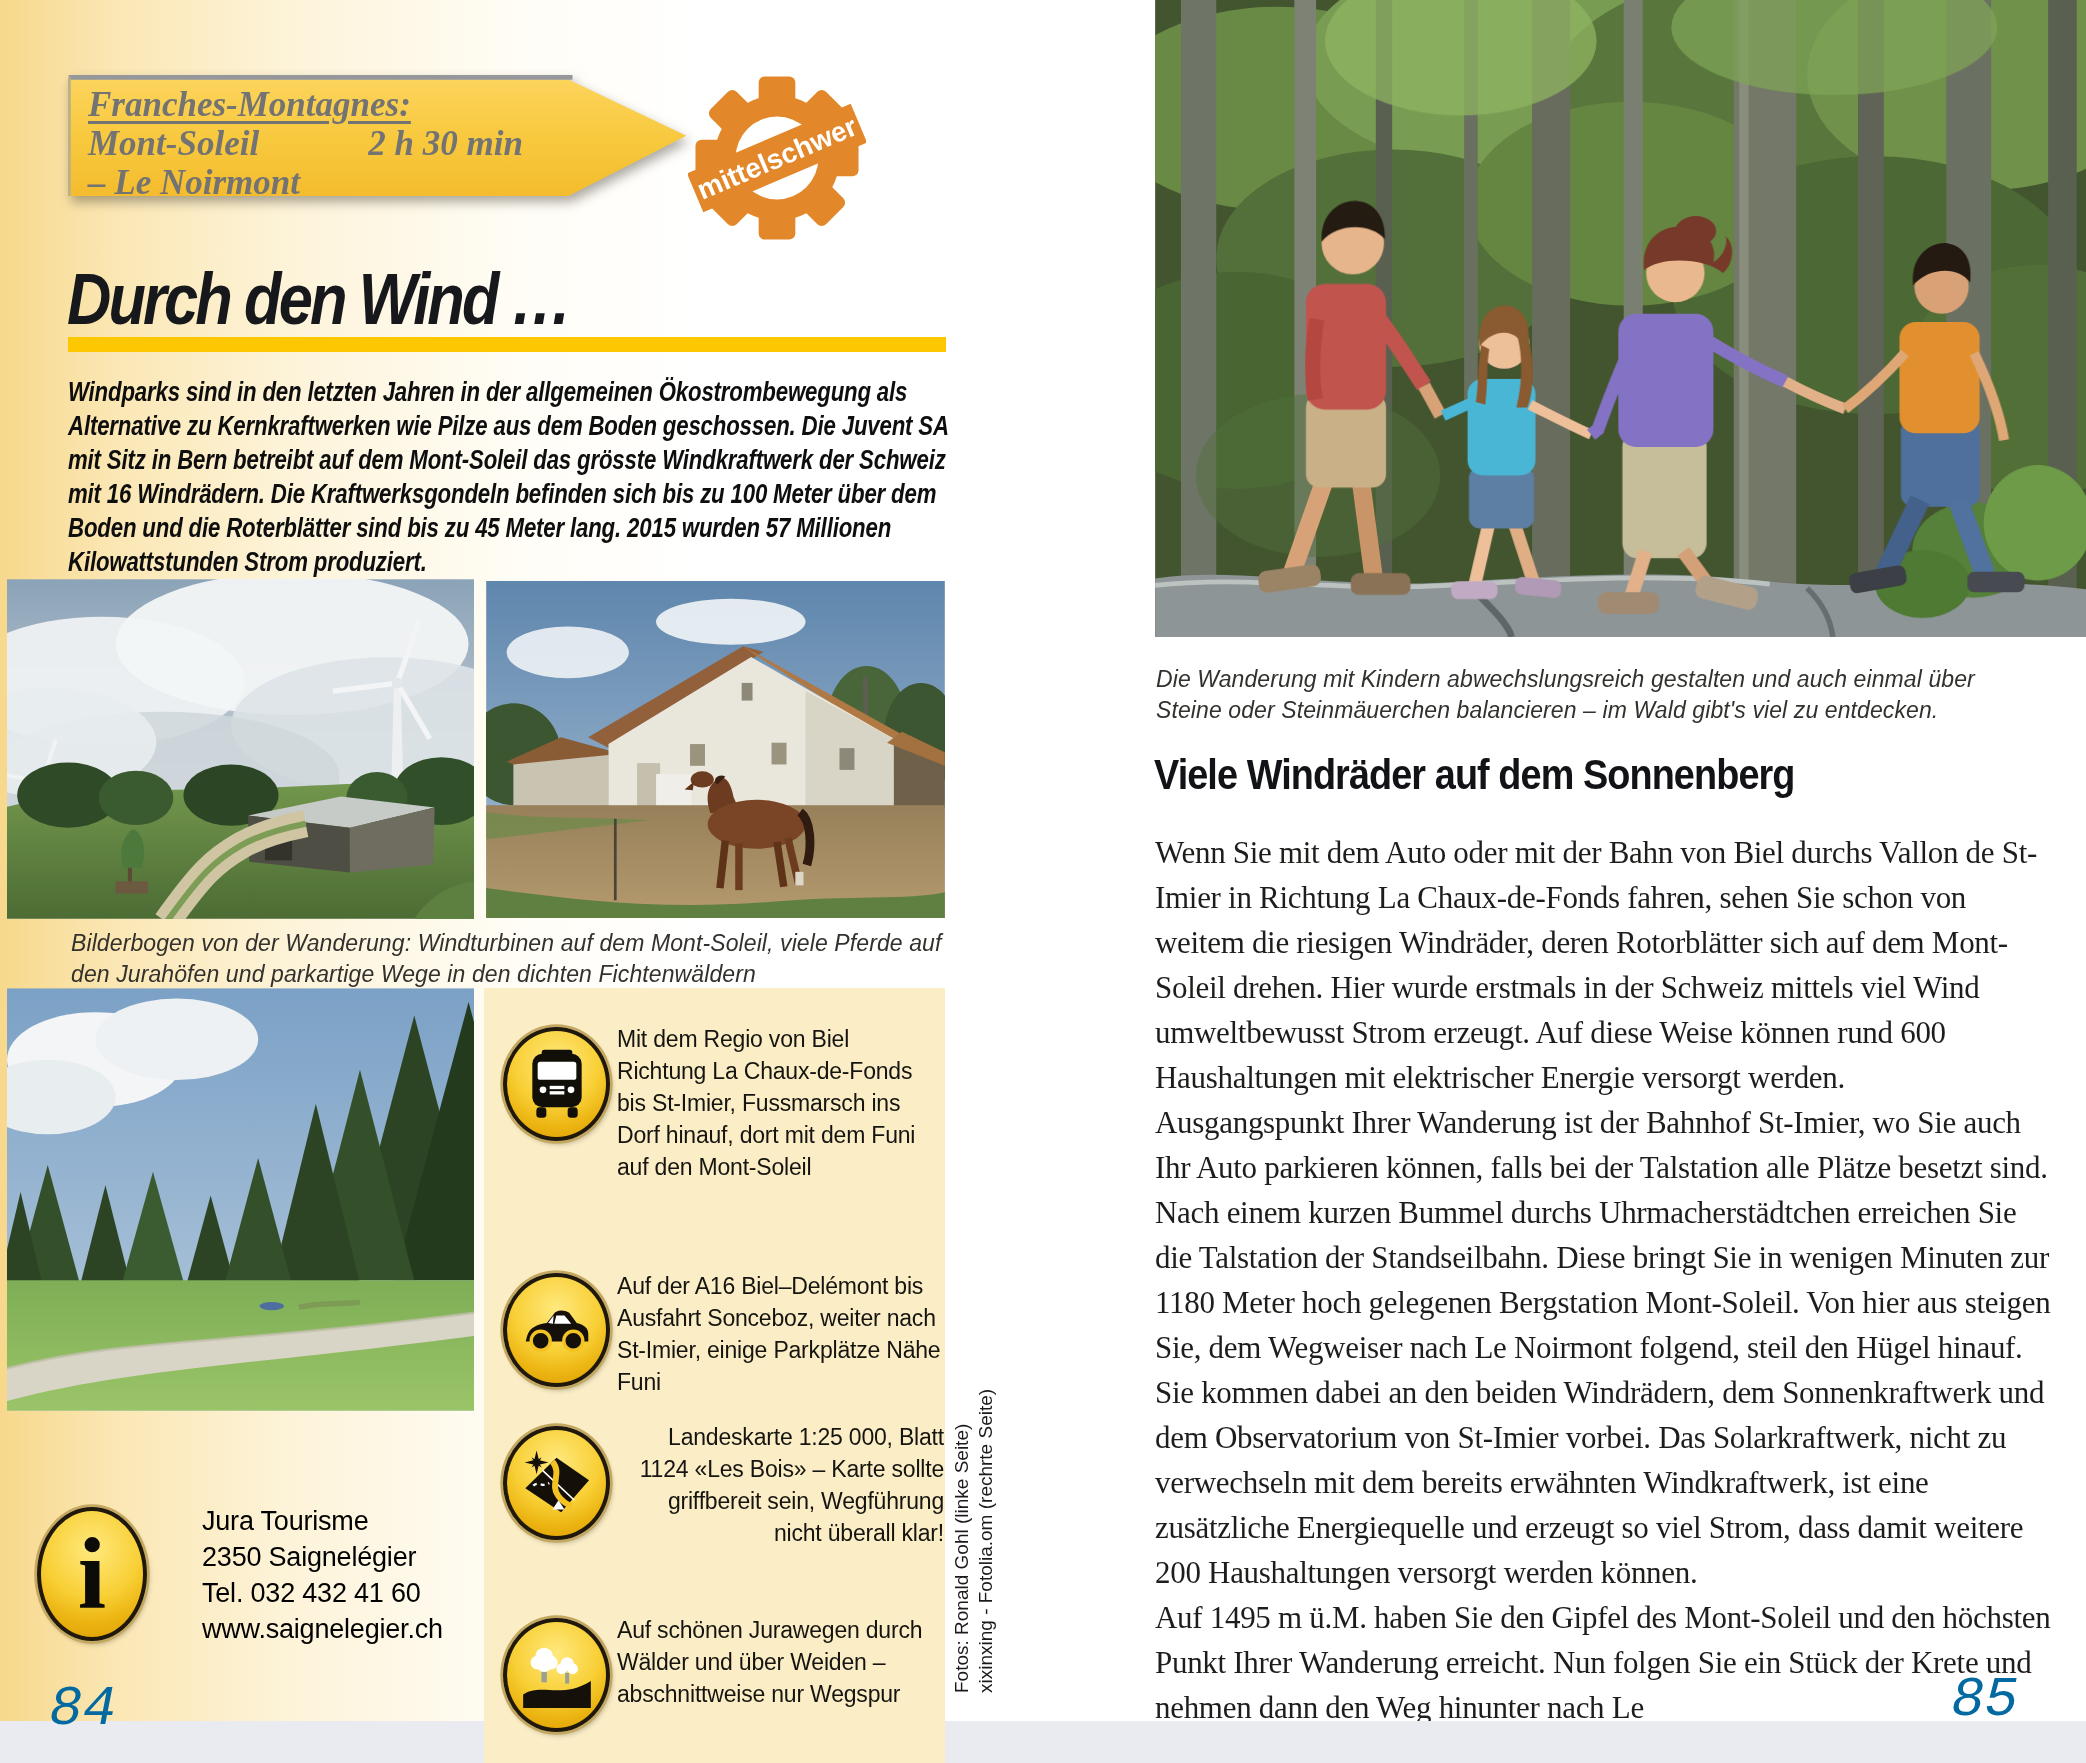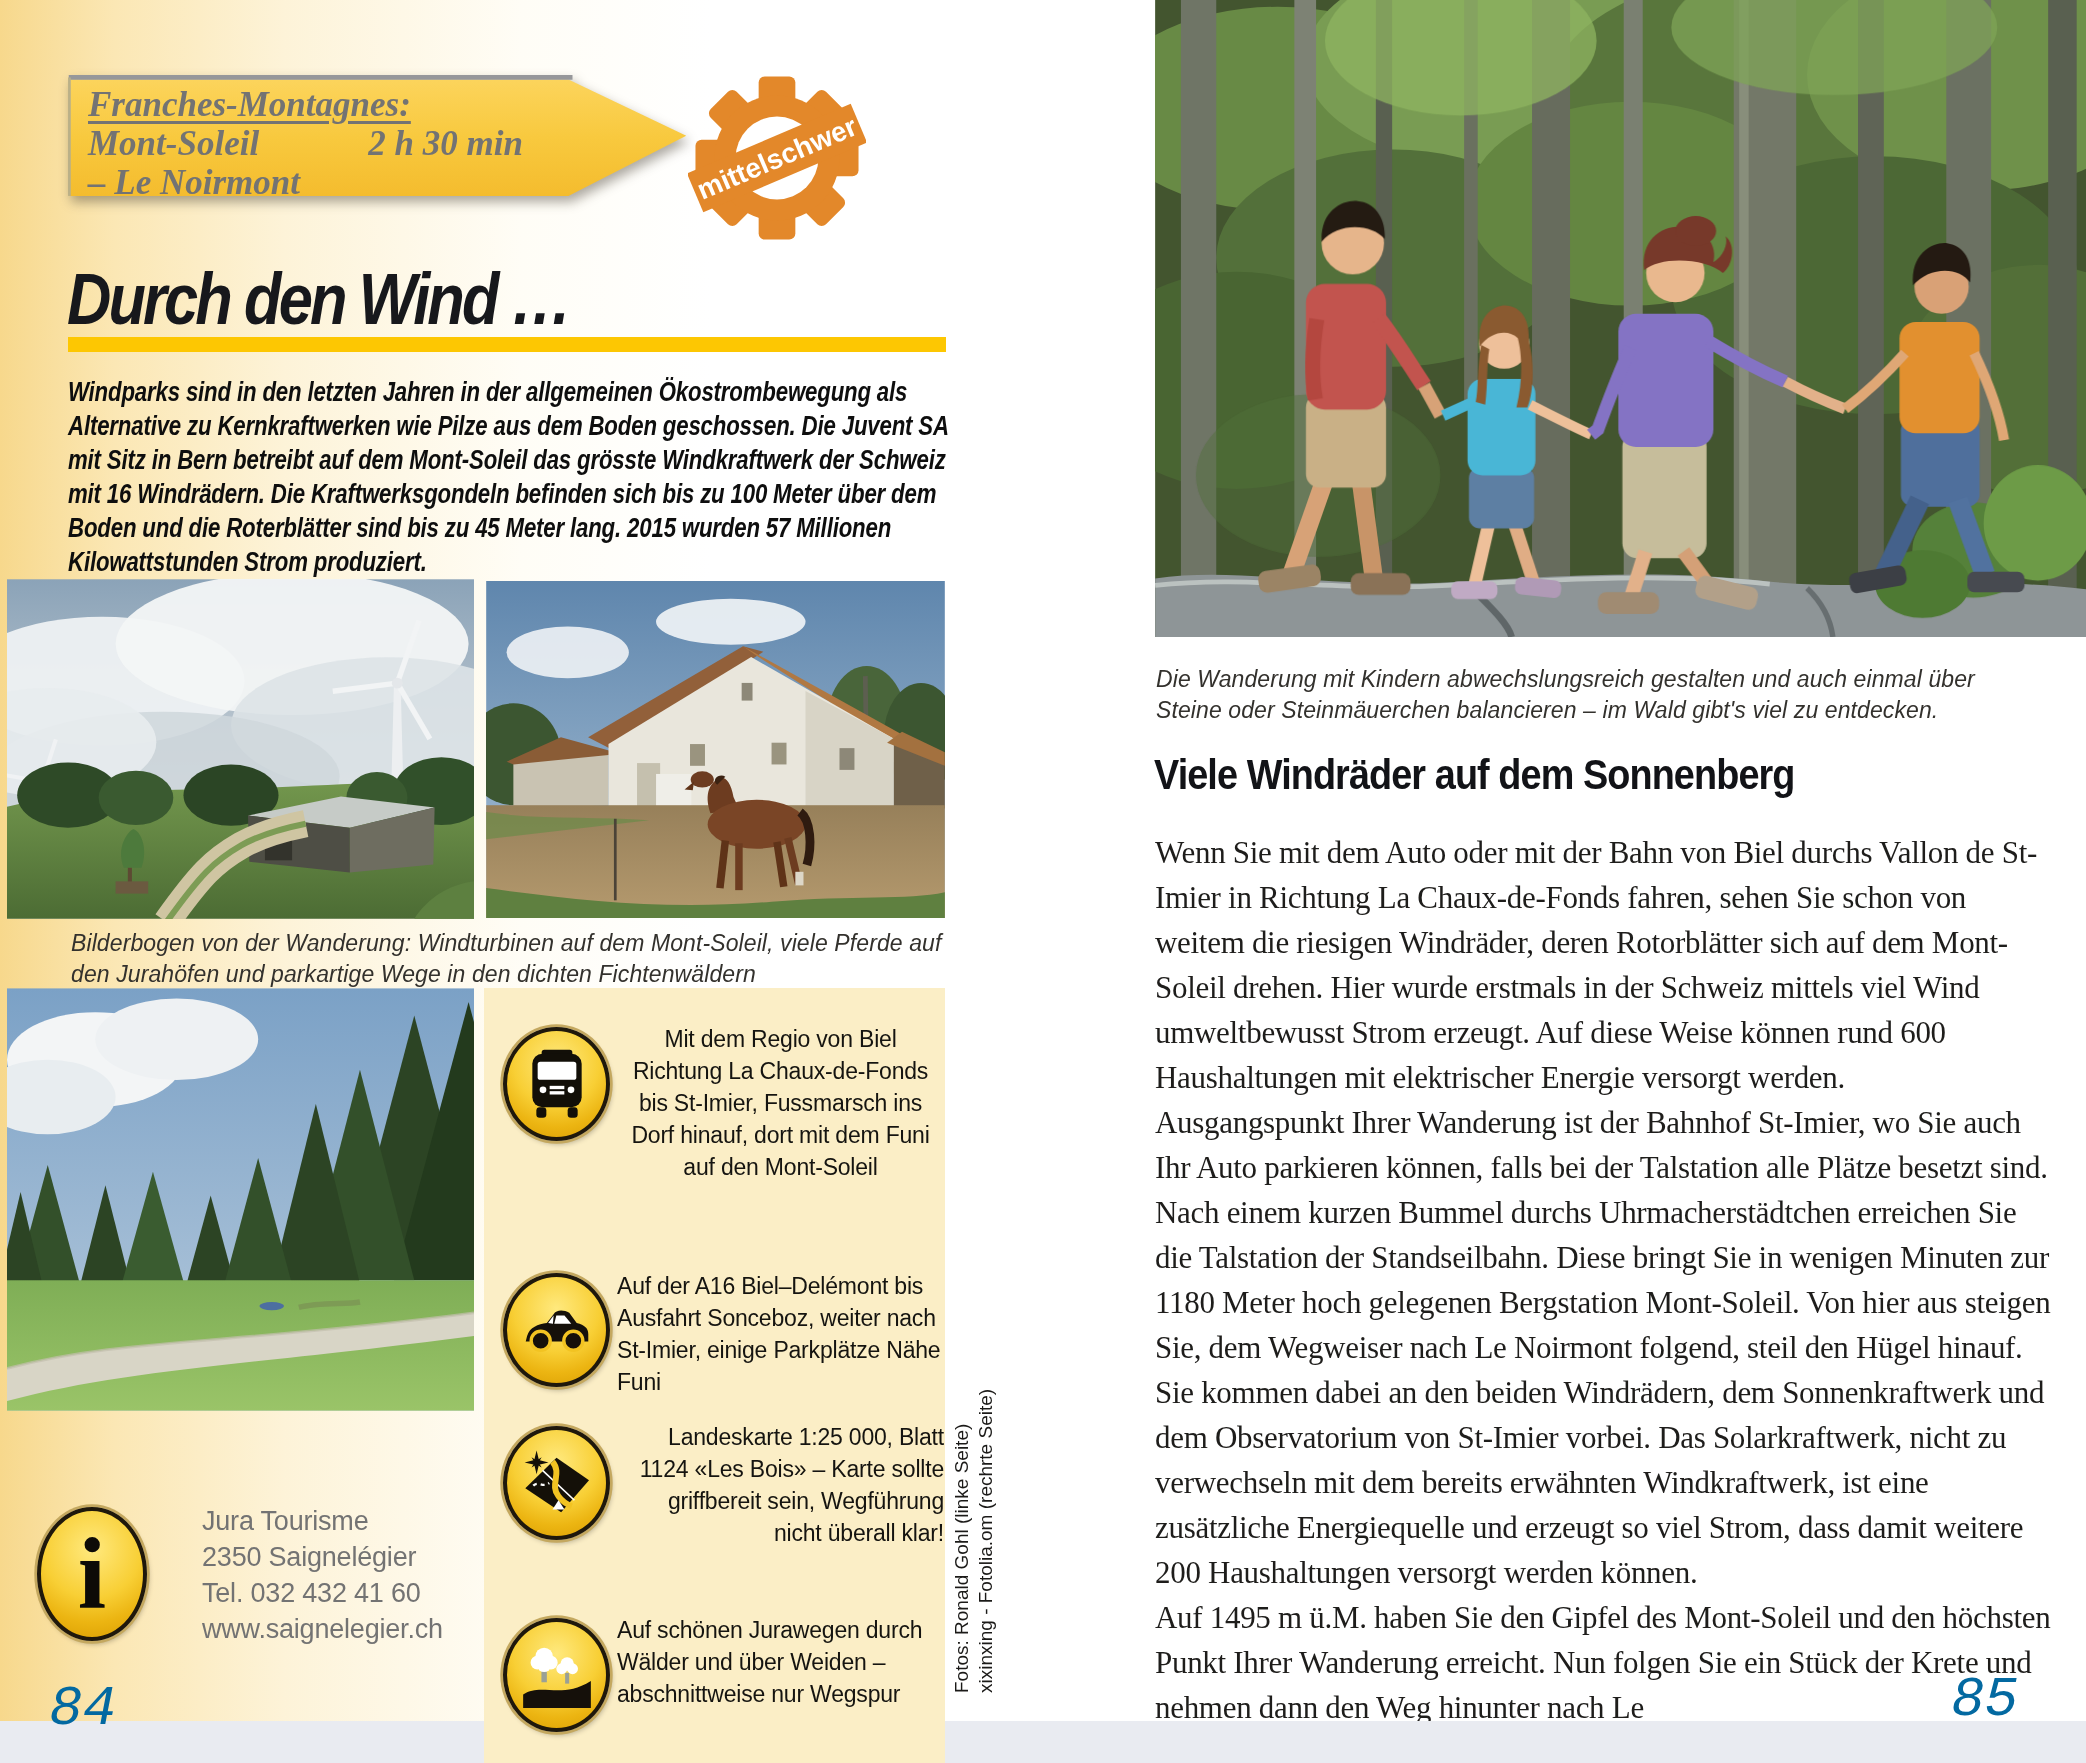--- a/index.html
+++ b/index.html
@@ -34,21 +34,21 @@
     background:radial-gradient(circle at 50% 30%,#ffe97e 0%,#f8cf35 48%,#ecb512 72%,#d89b00 100%);
     border:4.8px solid #1f180b;box-shadow:0 0 0 2.7px #c4a85f,2px 3.4px 5.4px rgba(0,0,0,.25);
     display:flex;align-items:center;justify-content:center;}
   .panel-text{position:absolute;left:133px;width:327px;font-size:23px;line-height:32px;color:#151410;letter-spacing:-0.2px;}
   .info-block{position:absolute;left:37px;top:1503px;width:442px;z-index:2;}
   .info-badge{position:absolute;left:0;top:4.1px;width:102px;height:126px;border-radius:50%;
     background:radial-gradient(circle at 50% 30%,#ffe97e 0%,#f8cf35 48%,#ecb512 72%,#d89b00 100%);
     border:4.8px solid #1f180b;box-shadow:0 0 0 2.7px #c4a85f,2px 3.4px 5.4px rgba(0,0,0,.25);
     display:flex;align-items:center;justify-content:center;
     font-family:"Liberation Serif","DejaVu Serif",serif;font-weight:bold;font-size:102px;color:#0d0b07;line-height:1;}
-  .info-text{position:absolute;left:165px;top:0;font-size:27px;line-height:36px;color:#737373;letter-spacing:-0.2px;}
+  .info-text{position:absolute;left:165px;top:0;font-size:27px;line-height:36px;color:#000000;letter-spacing:-0.2px;}
   .page-num{position:absolute;z-index:3;font-family:Liberation Mono, monospace;
     font-style:italic;font-size:56px;color:#0369a1;}
   .credit{position:absolute;left:950px;top:1693px;transform:rotate(-90deg);transform-origin:0 0;
     width:380px;font-size:19px;line-height:24px;color:#1b1a18;letter-spacing:0;}
   
   .caption-right{position:absolute;left:1156px;top:664px;width:870px;}
   .heading{position:absolute;left:1154px;top:751px;width:1019px;white-space:nowrap;
     font-size:42px;font-weight:bold;letter-spacing:-1px;color:#121317;
     transform:scaleX(.9);transform-origin:left top;}
   .body-text{position:absolute;left:1155px;top:830px;width:904px;
@@ -295,21 +295,21 @@
         <rect x="8" y="6" width="74" height="80" rx="15" fill="#120f08"></rect>
         <rect x="16" y="18" width="58" height="27" rx="4" fill="#ffffff"></rect>
         <circle cx="24" cy="60" r="5" fill="#ffffff"></circle>
         <circle cx="66" cy="60" r="5" fill="#ffffff"></circle>
         <rect x="34" y="54" width="22" height="5" fill="#ffffff"></rect>
         <rect x="34" y="62" width="22" height="5" fill="#ffffff"></rect>
         <rect x="14" y="86" width="15" height="16" rx="5" fill="#120f08"></rect>
         <rect x="61" y="86" width="15" height="16" rx="5" fill="#120f08"></rect>
       </svg>
     </div>
-    <div class="panel-text" style="top:35px;text-align:center;">Mit dem Regio von Biel Richtung La Chaux-de-Fonds bis St-Imier, Fussmarsch ins Dorf hinauf, dort mit dem Funi auf den Mont-Soleil</div>
+    <div class="panel-text" style="top:35px;">Mit dem Regio von Biel Richtung La Chaux-de-Fonds bis St-Imier, Fussmarsch ins Dorf hinauf, dort mit dem Funi auf den Mont-Soleil</div>
 
     <div class="badge" style="left:19px;top:285px;">
       <svg width="68" height="49" viewBox="0 0 100 72">
         <path d="M6 44 C10 31 22 27 35 25 L45 12 C49 5 60 5 68 10 L79 25 C91 28 96 33 96 41 L96 52 L4 52 Z" fill="#15100a"></path>
         <path d="M49 14 L61 14 L71 26 L46 26 Z" fill="#ffffff"></path>
         <path d="M37 25 L45 14 L44 26 Z" fill="#ffffff"></path>
         <circle cx="26" cy="51" r="14" fill="#15100a" stroke="#f2c322" stroke-width="5"></circle>
         <circle cx="74" cy="51" r="14" fill="#15100a" stroke="#f2c322" stroke-width="5"></circle>
       </svg>
     </div>

